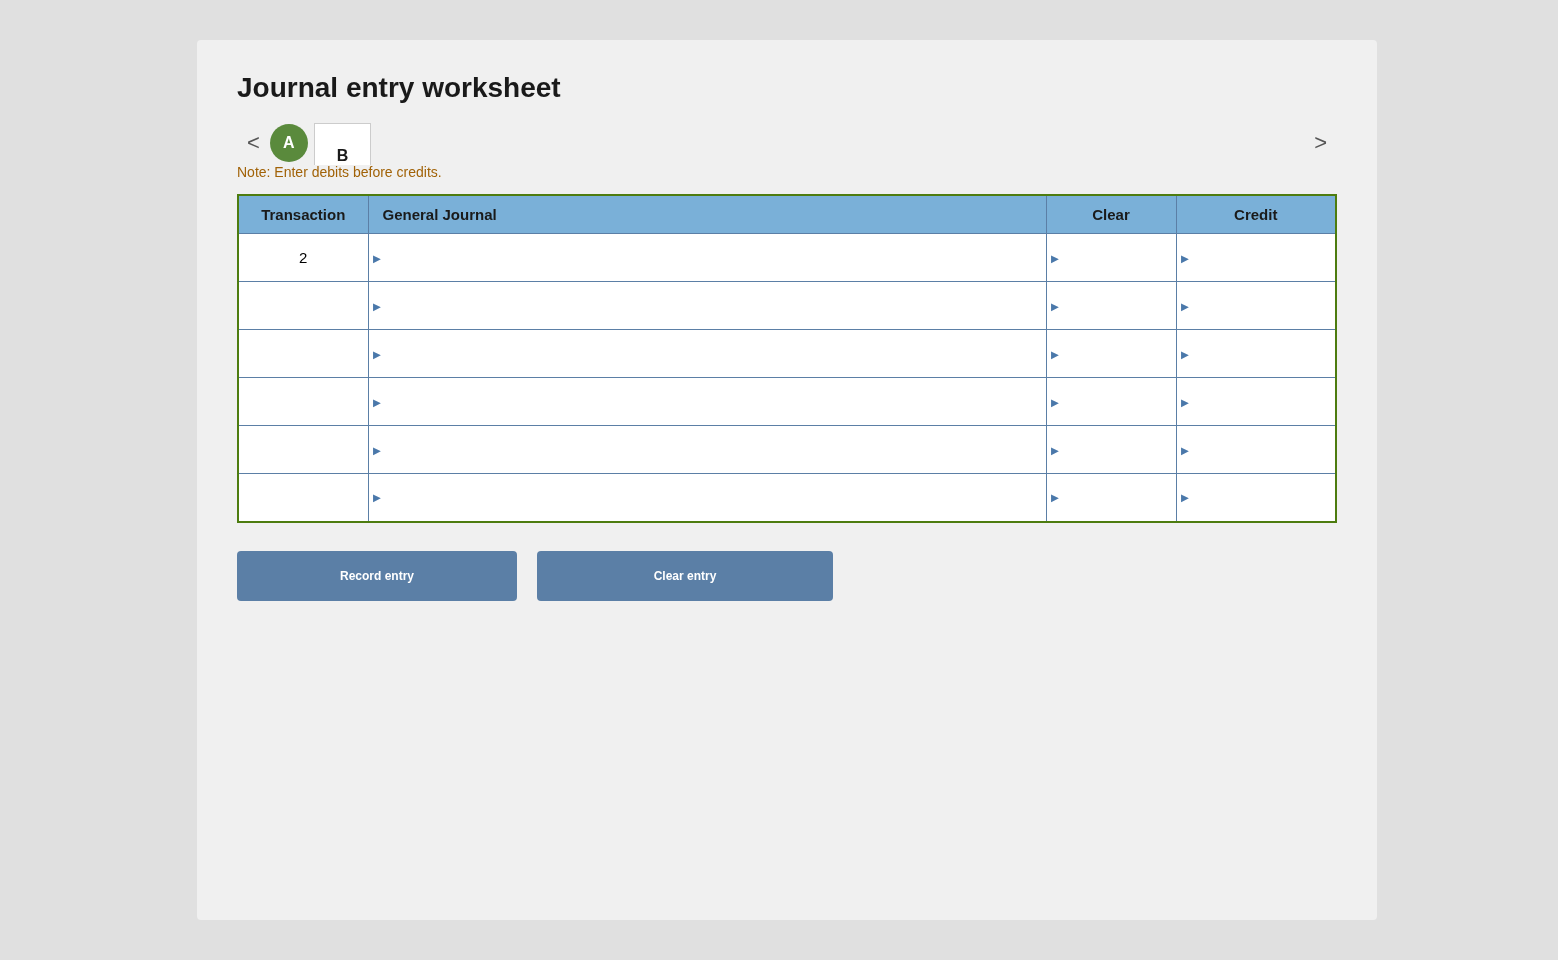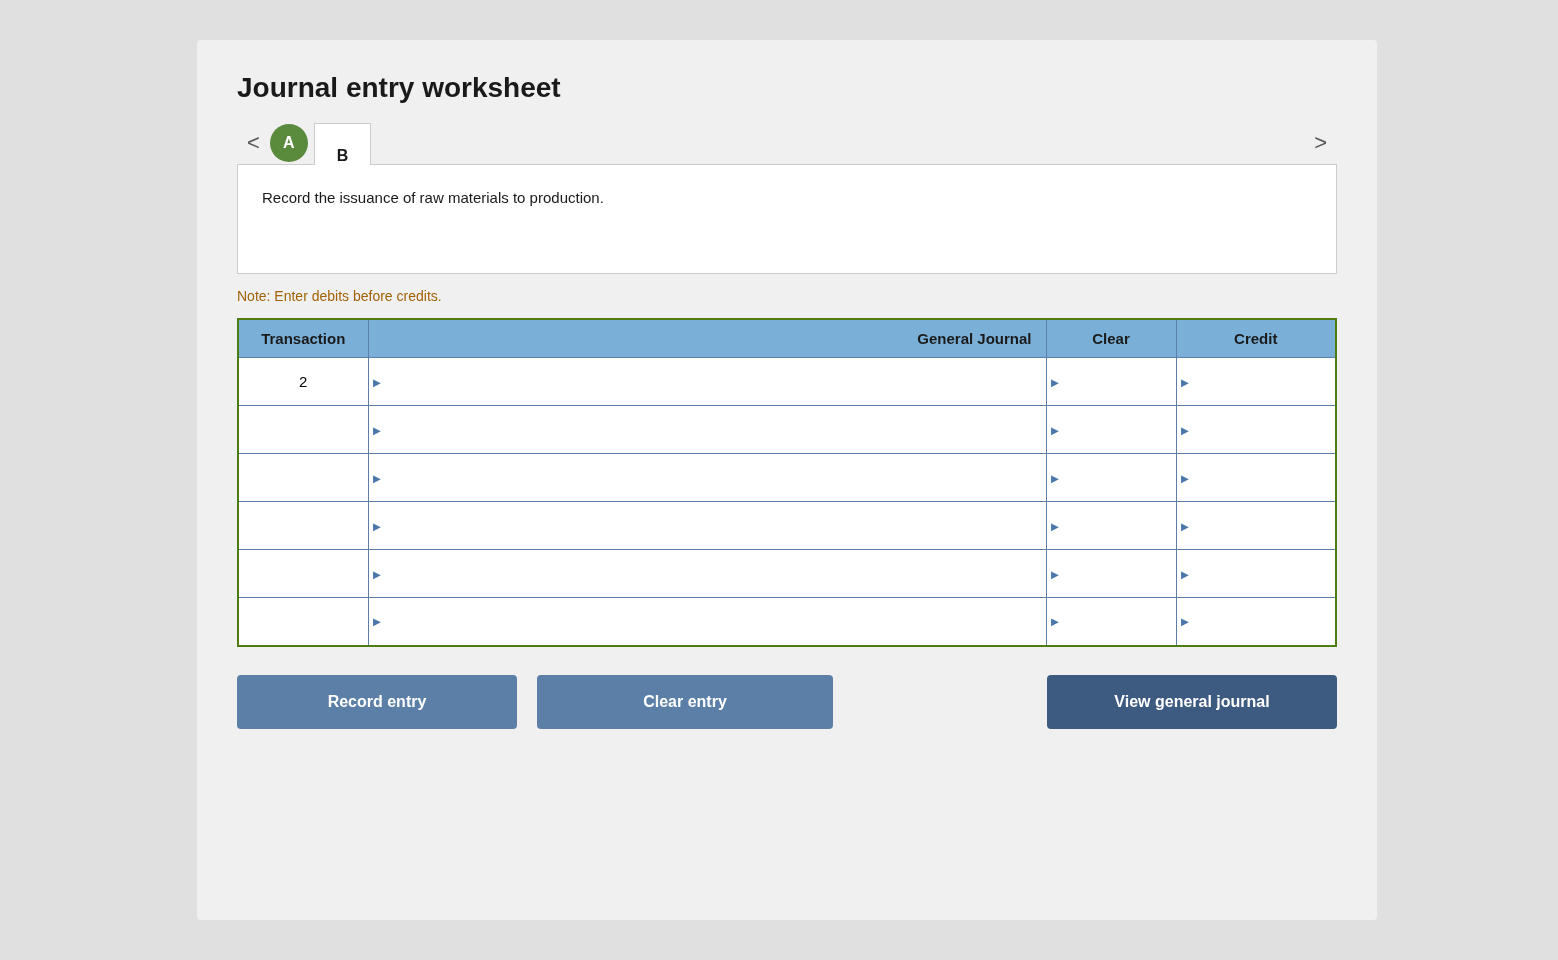--- a/index.html
+++ b/index.html
@@ -98,21 +98,21 @@
     }
     .journal-table thead th {
       border: 1.5px solid #5b7fa6;
       padding: 10px 14px;
       font-size: 15px;
       font-weight: bold;
       color: #1a1a1a;
       text-align: center;
     }
     .journal-table thead th.th-journal {
-      text-align: right;
+      text-align: left;
     }
     .journal-table tbody tr {
       background: white;
     }
     .journal-table tbody td {
       border: 1px solid #5b7fa6;
       height: 48px;
       position: relative;
       padding: 0 8px;
     }
@@ -151,21 +151,21 @@
     .buttons-row {
       display: flex;
       align-items: center;
       gap: 0;
     }
     .btn {
       background: #5b7fa6;
       color: white;
       border: none;
       border-radius: 4px;
-      font-size: 16px;
+      font-size: 12px;
       font-weight: bold;
       padding: 18px 16px;
       cursor: pointer;
       text-align: center;
     }
     .btn-record {
       width: 280px;
       margin-right: 20px;
     }
     .btn-clear {
@@ -184,23 +184,20 @@
 
   <div class="page-title">Journal entry worksheet</div>
 
   <div class="tabs-row">
     <span class="nav-arrow">&lt;</span>
     <div class="tab-circle">A</div>
     <div class="tab-active">B</div>
     <span class="nav-arrow nav-arrow-right">&gt;</span>
   </div>
 
-  <div class="description-box">
-    <span>Record the issuance of raw materials to production.</span>
-  </div>
 
   <div class="note-text">Note: Enter debits before credits.</div>
 
   <table class="journal-table">
     <thead>
       <tr>
         <th class="th-transaction">Transaction</th>
         <th class="th-journal">General Journal</th>
         <th class="th-debit">Clear</th>
         <th class="th-credit">Credit</th>
@@ -242,16 +239,15 @@
           <td class="td-journal" style="position: relative;"><span class="cell-arrow">►</span><input type="text" class="cell-input" style=""></td>
           <td class="td-debit" style="position: relative;"><span class="cell-arrow">►</span><input type="text" class="cell-input" style=""></td>
           <td class="td-credit" style="position: relative;"><span class="cell-arrow">►</span><input type="text" class="cell-input" style=""></td>
         </tr>
       </tbody>
   </table>
 
   <div class="buttons-row">
     <button class="btn btn-record">Record entry</button>
     <button class="btn btn-clear">Clear entry</button>
-    <button class="btn btn-view">View general journal</button>
   </div>
 
 </div>
 
 </body></html>

